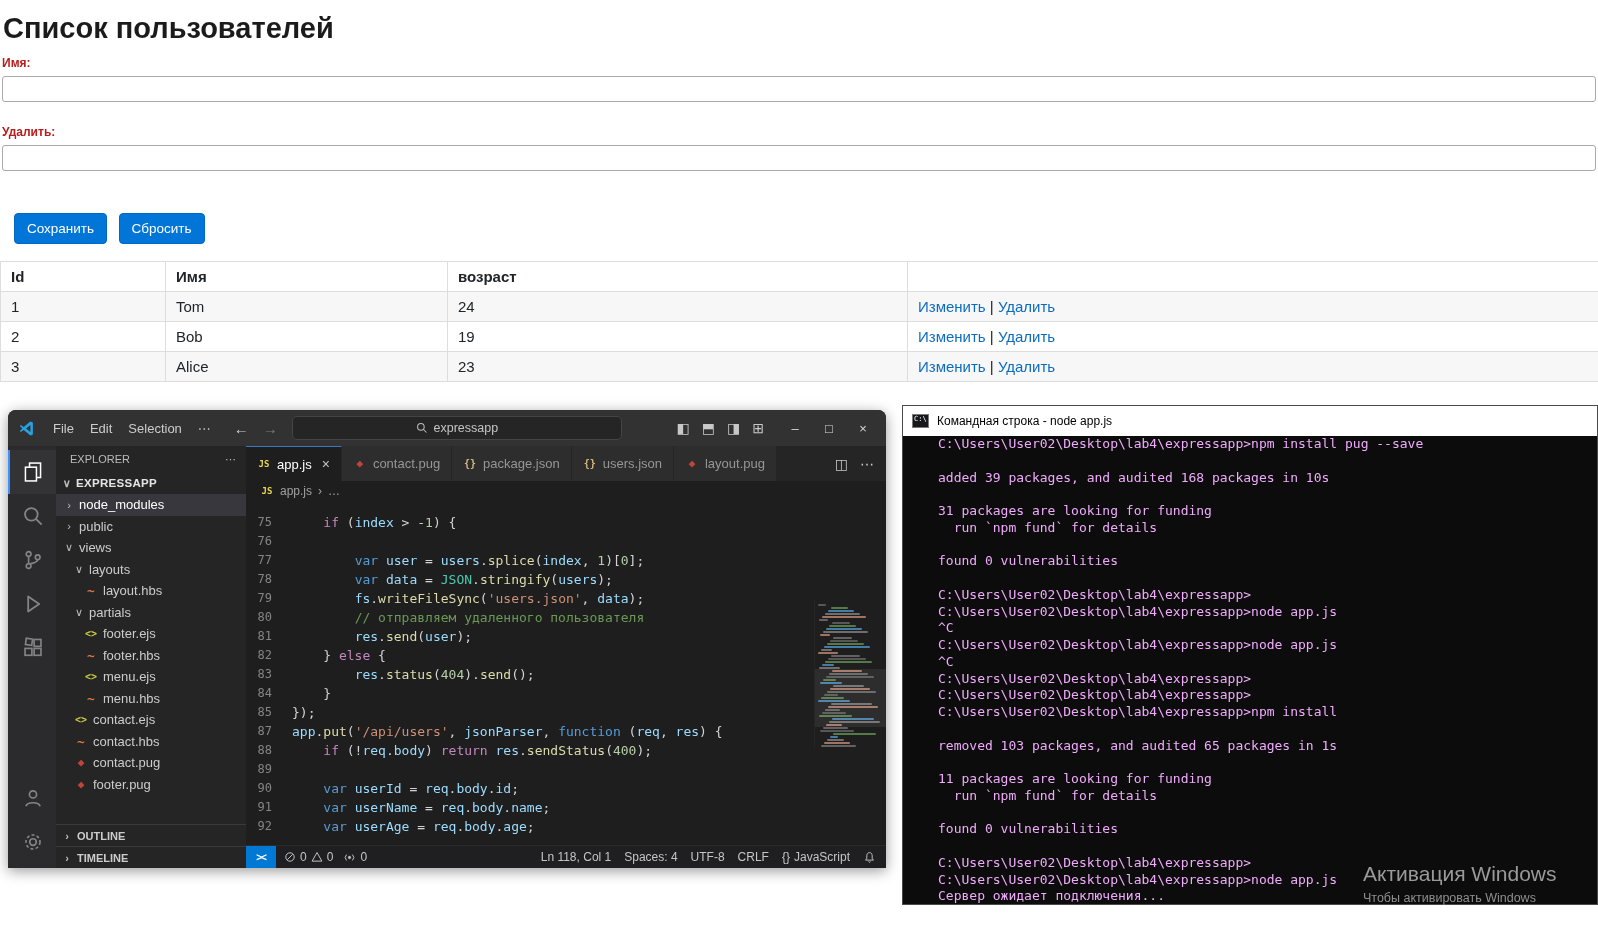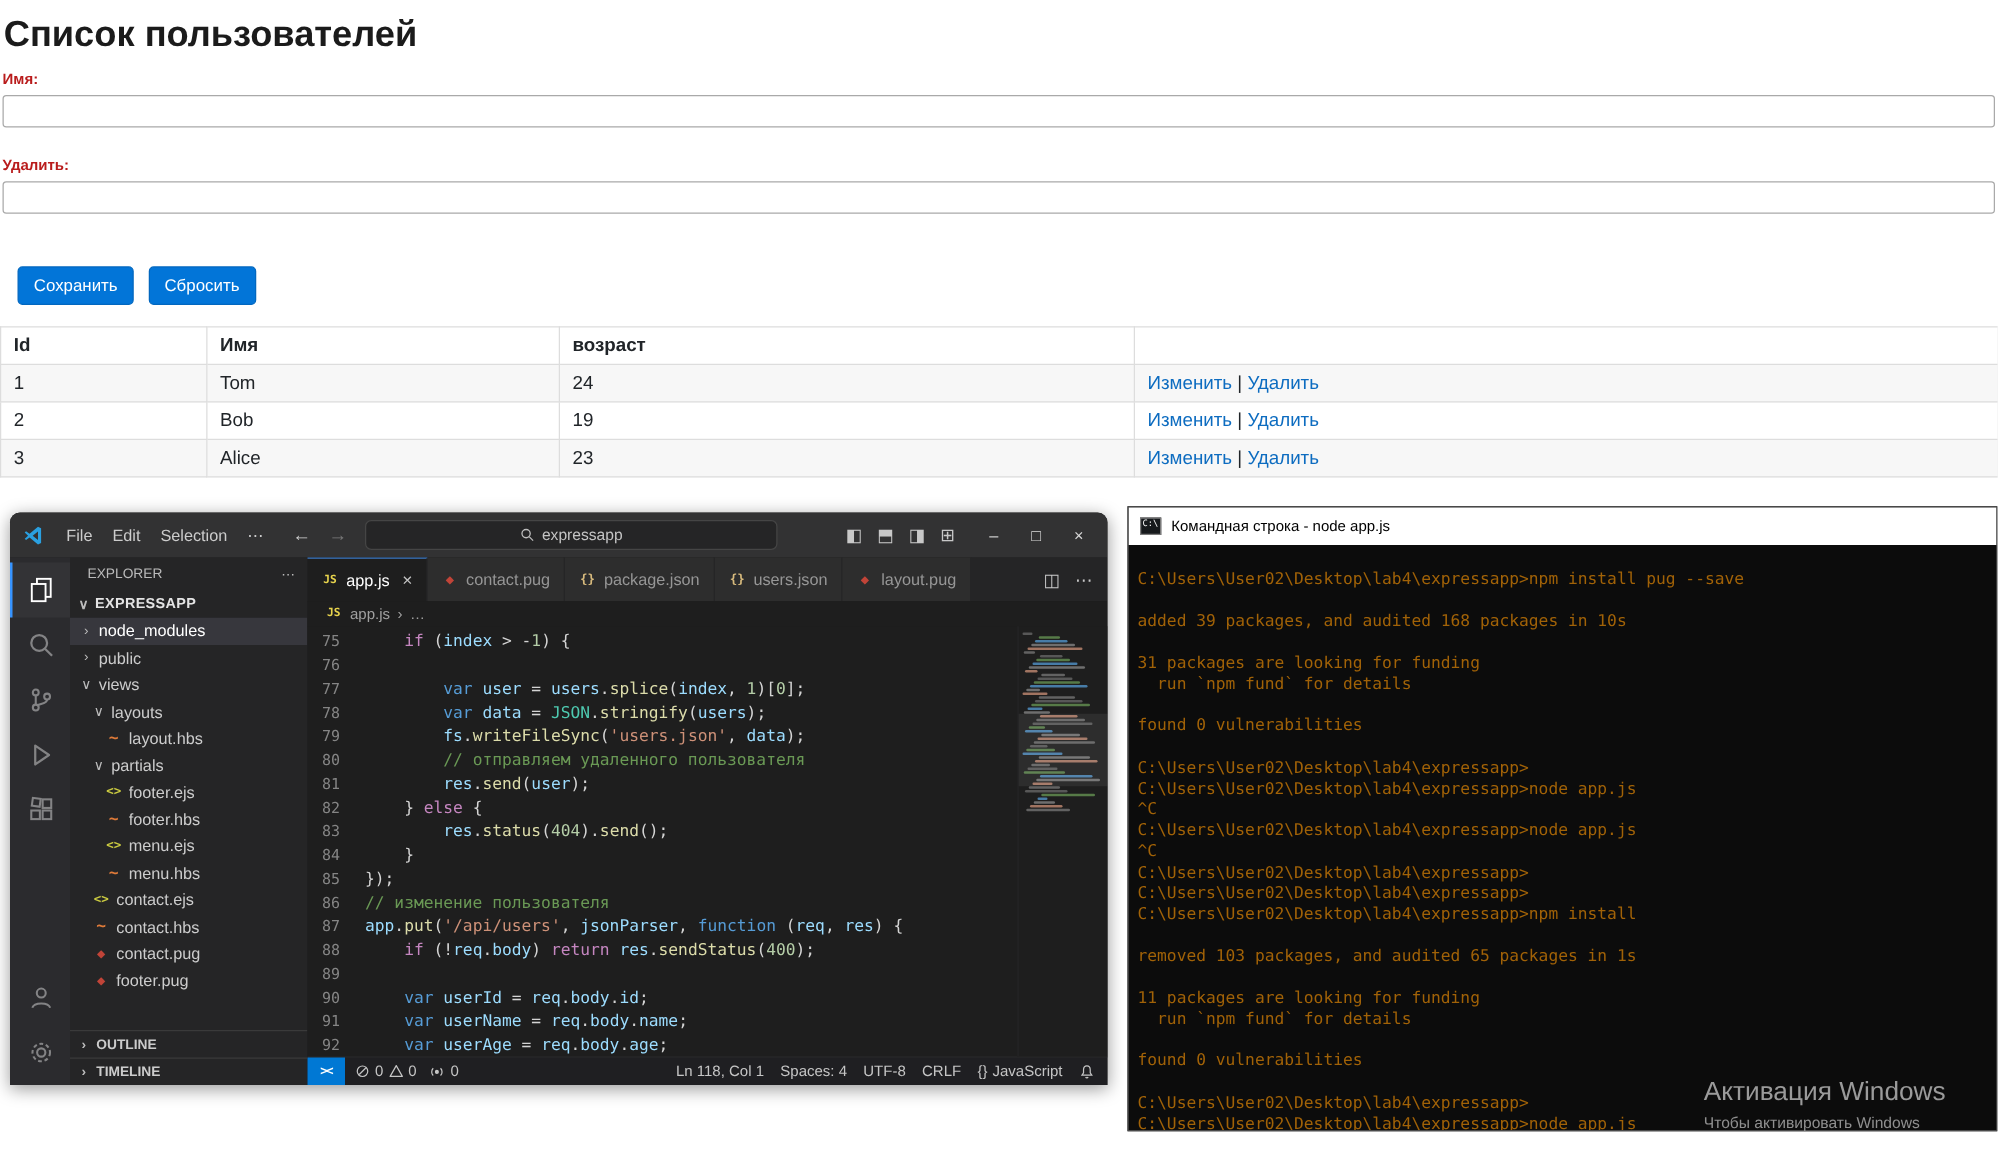--- a/index.html
+++ b/index.html
@@ -53,42 +53,42 @@
   .section-row { height:22px; display:flex; align-items:center; gap:5px; border-top:1px solid #3a3a3a; font-size:11px; font-weight:700; color:#cccccc; padding-left:6px; }
 
   .editor-col { flex:1; display:flex; flex-direction:column; min-width:0; }
   .tabbar { flex:0 0 35px; background:#252526; display:flex; align-items:stretch; }
   .tab { display:flex; align-items:center; gap:6px; padding:0 11px; background:#2d2d2d; border-right:1px solid #252526; color:#969696; font-size:13px; cursor:pointer; white-space:nowrap; }
   .tab.active { background:#1e1e1e; color:#ffffff; border-top:1px solid #3b78c4; }
   .tab-close { margin-left:4px; font-size:14px; color:#c5c5c5; }
   .tab-actions { margin-left:auto; display:flex; align-items:center; gap:12px; padding-right:12px; color:#c8c8c8; font-size:14px; }
   .breadcrumb { flex:0 0 20px; display:flex; align-items:center; gap:6px; padding-left:14px; font-size:12px; color:#a0a0a0; background:#1e1e1e; }
 
-  .editor { flex:1; display:flex; min-height:0; background:#1e1e1e; position:relative; }
+  .editor { flex:1; display:flex; min-height:0; background:#1e1e1e; position:relative;align-items:center; }
   .code-scroll { flex:1; padding-top:3px; overflow:hidden; }
   .code-line { display:flex; height:19px; line-height:19px; font-family:"DejaVu Sans Mono",monospace; }
   .ln { flex:0 0 46px; text-align:right; padding-right:20px; color:#858585; font-size:12px; }
   .ltext { white-space:pre; font-size:13px; color:#d4d4d4; }
   .tk-p{color:#d4d4d4} .tk-k{color:#569cd6} .tk-c{color:#c586c0} .tk-cm{color:#6a9955}
   .tk-s{color:#ce9178} .tk-f{color:#dcdcaa} .tk-v{color:#9cdcfe} .tk-n{color:#b5cea8} .tk-cl{color:#4ec9b0}
   .minimap { flex:0 0 72px; padding:5px 0 0 0; position:relative; background:#1e1e1e; border-left:1px solid #252526; }
   .mm-line { height:2px; margin-bottom:1px; border-radius:1px; opacity:.75; }
   .mm-slider { position:absolute; left:0; top:70px; width:72px; height:58px; background:rgba(255,255,255,.07); }
 
   .statusbar { flex:0 0 22px; background:#1f1f22; border-top:1px solid #2b2b2b; display:flex; align-items:center; font-size:12px; color:#c5c5c5; }
   .remote-ind { width:30px; height:22px; background:#0078d4; color:#ffffff; display:flex; align-items:center; justify-content:center; font-size:10px; font-weight:700; letter-spacing:-1px; }
   .status-left { display:flex; align-items:center; gap:10px; padding-left:8px; }
   .status-item { display:flex; align-items:center; gap:4px; }
   .status-right { margin-left:auto; display:flex; align-items:center; gap:13px; padding-right:10px; }
 
   
   .term { position:absolute; left:902px; top:405px; width:696px; height:500px; background:#0c0c0c; border:1px solid #4a4a4a; display:flex; flex-direction:column; }
   .term-titlebar { flex:0 0 30px; background:#ffffff; display:flex; align-items:center; gap:8px; padding:0 9px; font-size:12px; color:#000000; }
   .cmd-icon { width:17px; height:14px; background:#16191c; border:1px solid #7a7a7a; color:#ffffff; font-size:7px; font-family:"DejaVu Sans Mono",monospace; display:flex; align-items:flex-start; padding:1px 0 0 1px; line-height:1; }
-  .term-body { flex:1; padding:20px 0 0 7px; font-family:"DejaVu Sans Mono",monospace; font-size:13px; line-height:16.75px; color:#a16207; overflow:hidden; }
+  .term-body { flex:1; padding:0 0 0 7px; font-family:"DejaVu Sans Mono",monospace; font-size:13px; line-height:16.75px; color:#f0abfc; overflow:hidden;margin-left:28px; }
   .tline { white-space:pre; }
 
   .watermark { position:absolute; left:1363px; top:838px; z-index:40; color:#909090;margin-top:24px; }
   .watermark .l1 { font-size:21px; color:#9a9a9a; }
   .watermark .l2 { font-size:12.5px; color:#8f8f8f; margin-top:5px; }
 
   svg { display:block; }
 </style>
 </head>
 <body>
@@ -386,24 +386,20 @@
               <span class="ln">83</span>
               <span class="ltext"><span class="tk-p">        </span><span class="tk-v">res</span><span class="tk-p">.</span><span class="tk-f">status</span><span class="tk-p">(</span><span class="tk-n">404</span><span class="tk-p">).</span><span class="tk-f">send</span><span class="tk-p">();</span></span>
             </div>
             <div class="code-line">
               <span class="ln">84</span>
               <span class="ltext"><span class="tk-p">    }</span></span>
             </div>
             <div class="code-line">
               <span class="ln">85</span>
               <span class="ltext"><span class="tk-p">});</span></span>
-            </div>
-            <div class="code-line">
-              <span class="ln">86</span>
-              <span class="ltext"><span class="tk-cm">// изменение пользователя</span></span>
             </div>
             <div class="code-line">
               <span class="ln">87</span>
               <span class="ltext"><span class="tk-v">app</span><span class="tk-p">.</span><span class="tk-f">put</span><span class="tk-p">(</span><span class="tk-s">'/api/users'</span><span class="tk-p">, </span><span class="tk-v">jsonParser</span><span class="tk-p">, </span><span class="tk-k">function</span><span class="tk-p"> (</span><span class="tk-v">req</span><span class="tk-p">, </span><span class="tk-v">res</span><span class="tk-p">) {</span></span>
             </div>
             <div class="code-line">
               <span class="ln">88</span>
               <span class="ltext"><span class="tk-p">    </span><span class="tk-c">if</span><span class="tk-p"> (!</span><span class="tk-v">req</span><span class="tk-p">.</span><span class="tk-v">body</span><span class="tk-p">) </span><span class="tk-c">return</span><span class="tk-p"> </span><span class="tk-v">res</span><span class="tk-p">.</span><span class="tk-f">sendStatus</span><span class="tk-p">(</span><span class="tk-n">400</span><span class="tk-p">);</span></span>
             </div>
             <div class="code-line">

